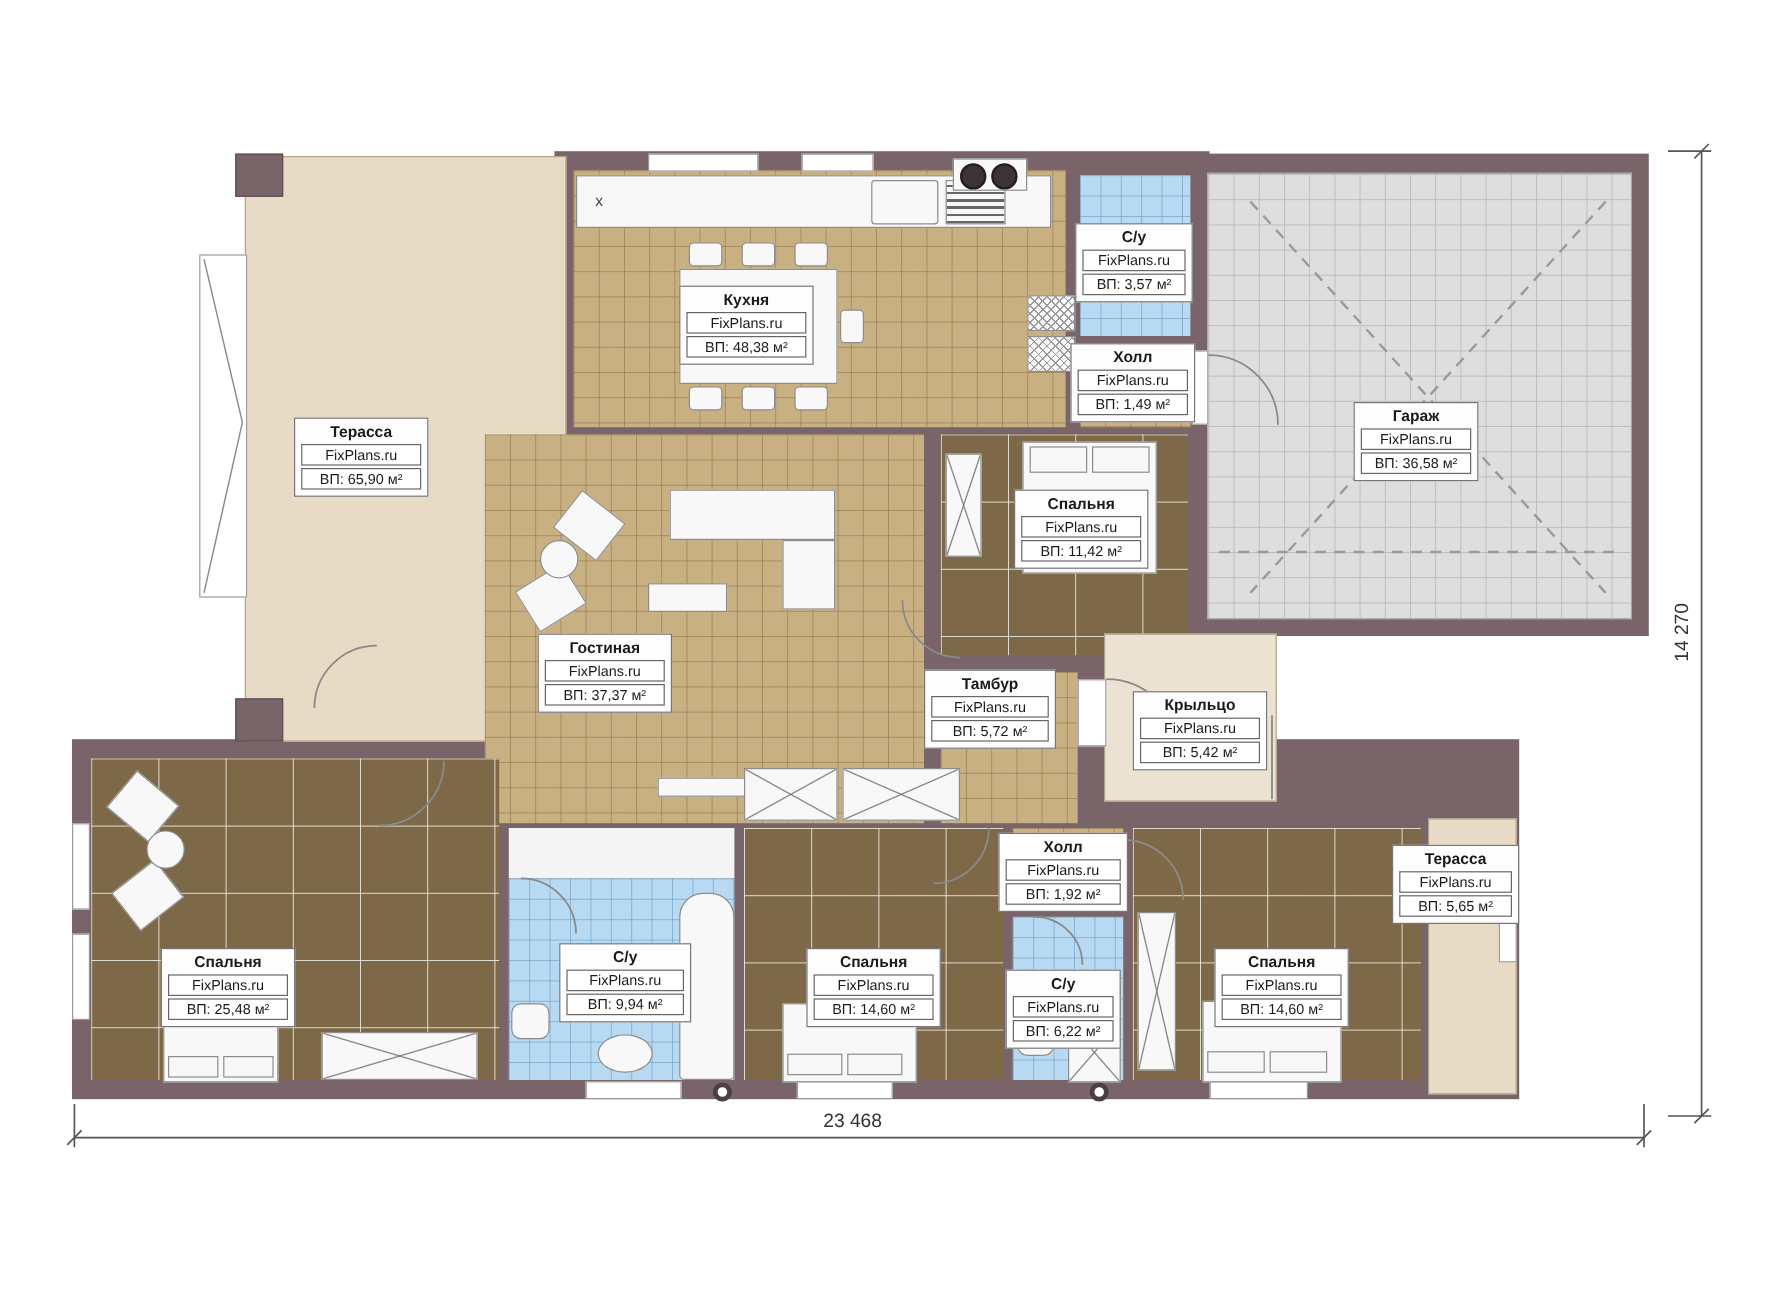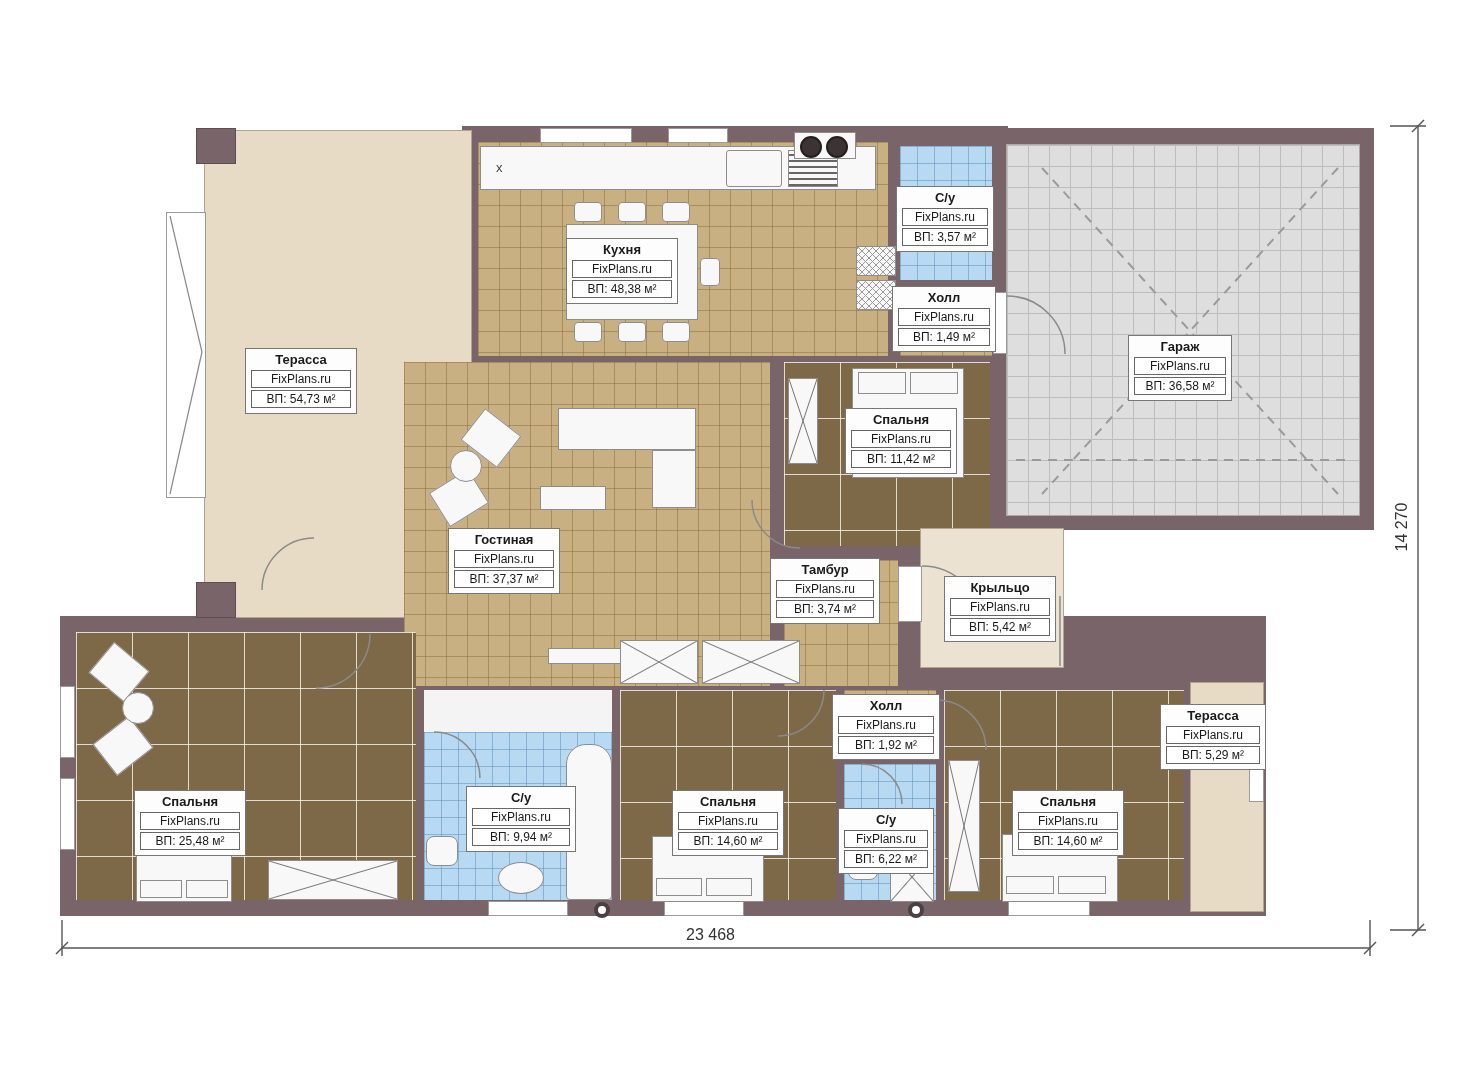--- a/index.html
+++ b/index.html
@@ -195,21 +195,21 @@
       <line x1="1390" y1="126" x2="1426" y2="126"></line>
       <line x1="1390" y1="930" x2="1426" y2="930"></line>
     </g>
   </svg>
 
   <div class="lbl-layer">
 
     <div class="room-label" style="left:245px;top:348px;width:112px;">
       <div class="rl-name">Терасса</div>
       <div class="rl-brand">FixPlans.ru</div>
-      <div class="rl-area">ВП: 54,73 м²</div>
+      <div class="rl-area">ВП: 65,90 м²</div>
     </div>
 
     <div class="room-label" style="left:566px;top:238px;width:112px;">
       <div class="rl-name">Кухня</div>
       <div class="rl-brand">FixPlans.ru</div>
       <div class="rl-area">ВП: 48,38 м²</div>
     </div>
 
     <div class="room-label" style="left:896px;top:186px;width:98px;">
       <div class="rl-name">С/у</div>
@@ -237,21 +237,21 @@
 
     <div class="room-label" style="left:448px;top:528px;width:112px;">
       <div class="rl-name">Гостиная</div>
       <div class="rl-brand">FixPlans.ru</div>
       <div class="rl-area">ВП: 37,37 м²</div>
     </div>
 
     <div class="room-label" style="left:770px;top:558px;width:110px;">
       <div class="rl-name">Тамбур</div>
       <div class="rl-brand">FixPlans.ru</div>
-      <div class="rl-area">ВП: 3,74 м²</div>
+      <div class="rl-area">ВП: 5,72 м²</div>
     </div>
 
     <div class="room-label" style="left:944px;top:576px;width:112px;">
       <div class="rl-name">Крыльцо</div>
       <div class="rl-brand">FixPlans.ru</div>
       <div class="rl-area">ВП: 5,42 м²</div>
     </div>
 
     <div class="room-label" style="left:134px;top:790px;width:112px;">
       <div class="rl-name">Спальня</div>
@@ -285,21 +285,21 @@
 
     <div class="room-label" style="left:1012px;top:790px;width:112px;">
       <div class="rl-name">Спальня</div>
       <div class="rl-brand">FixPlans.ru</div>
       <div class="rl-area">ВП: 14,60 м²</div>
     </div>
 
     <div class="room-label" style="left:1160px;top:704px;width:106px;">
       <div class="rl-name">Терасса</div>
       <div class="rl-brand">FixPlans.ru</div>
-      <div class="rl-area">ВП: 5,29 м²</div>
+      <div class="rl-area">ВП: 5,65 м²</div>
     </div>
 
   </div>
 
   <div class="dim-label" style="left:686px;top:926px;">23 468</div>
   <div class="dim-label" style="left:1378px;top:518px;transform:rotate(-90deg);transform-origin:center;">14 270</div>
 
 </div>
 
 </body></html>

